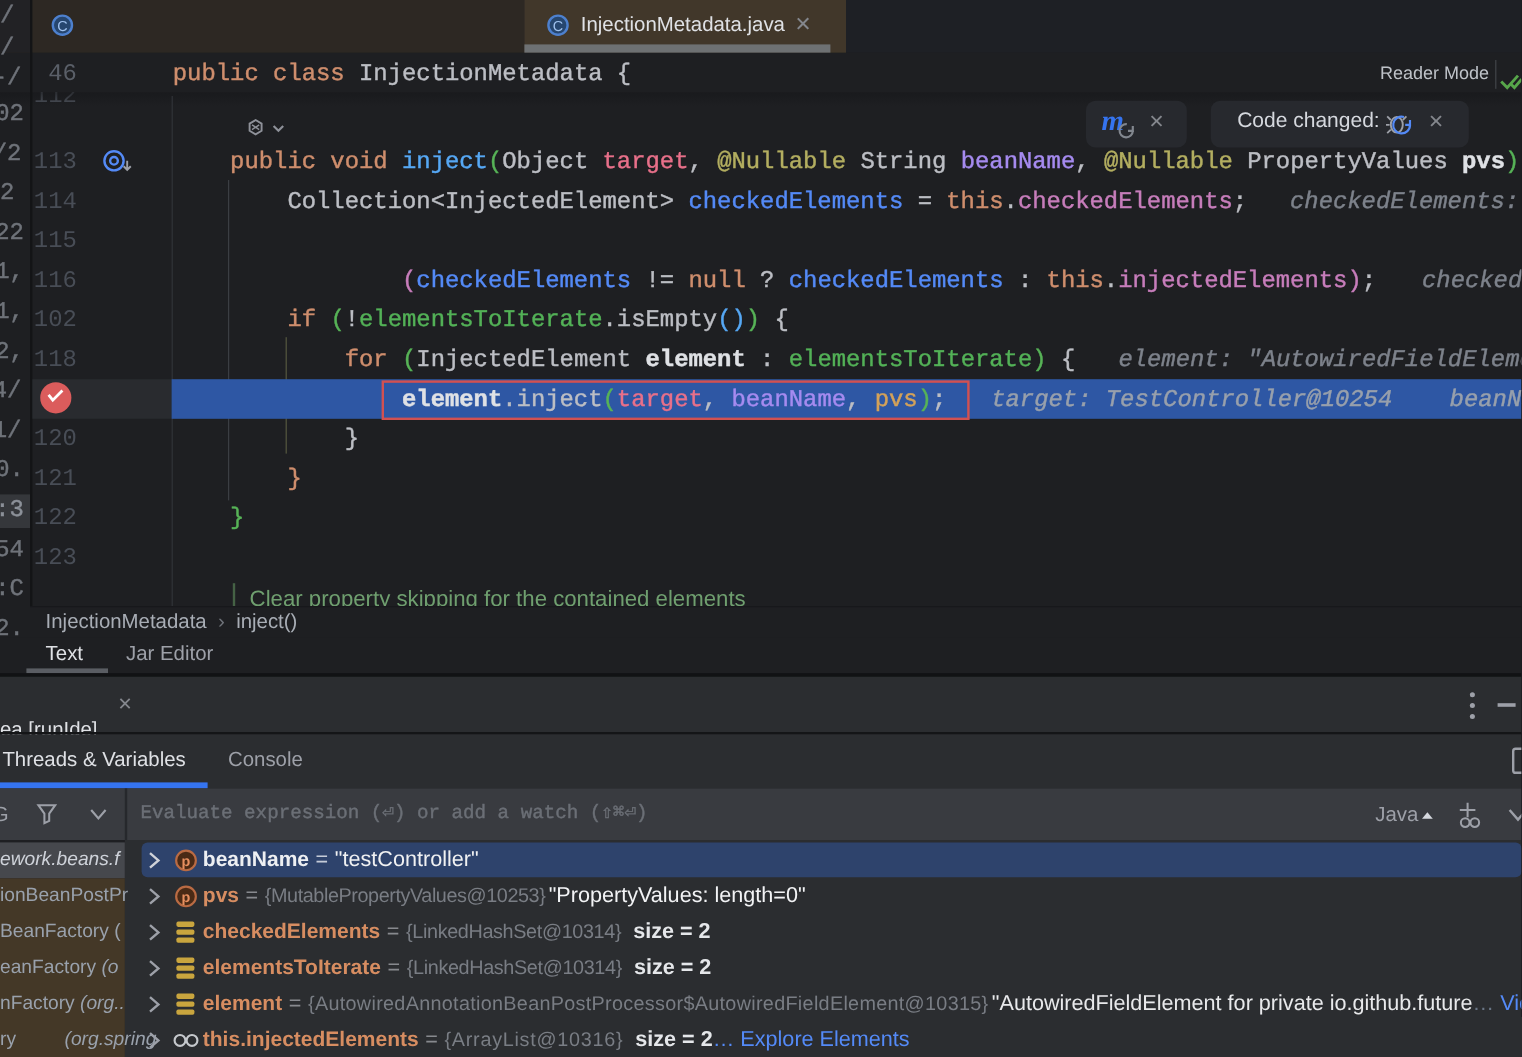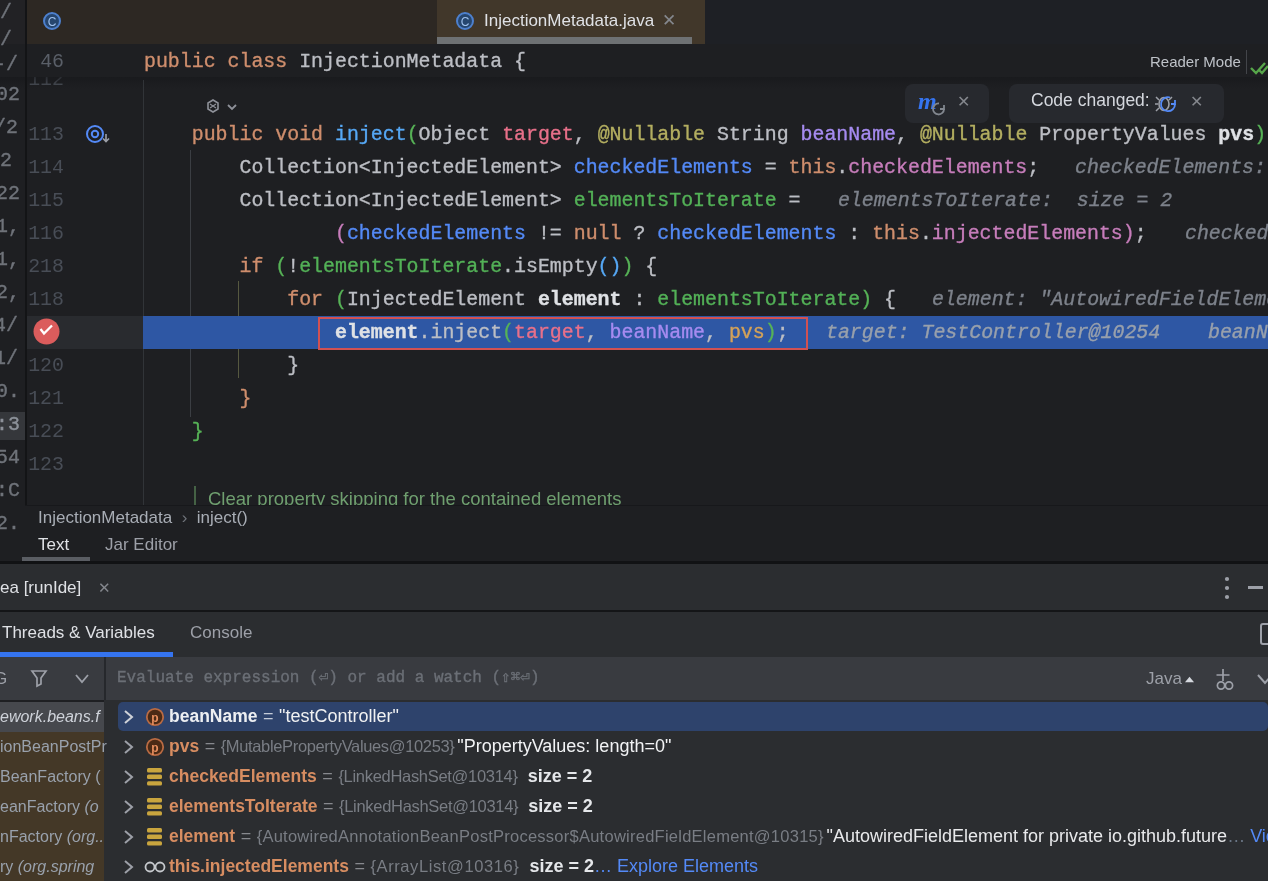--- a/index.html
+++ b/index.html
@@ -71,21 +71,21 @@
   <div class="abs" style="left:190px;top:150px;width:1px;height:267px;background:#3B3E43;"></div>
   <div class="abs" style="left:238px;top:281px;width:1px;height:97px;background:#565840;"></div>
 
   <div class="abs" style="left:27px;top:316px;width:116px;height:33px;background:#292B2F;"></div>
   <div class="abs" style="left:143px;top:316px;width:1125px;height:33px;background:#2E57A4;"></div>
 
   <div class="ln" style="left:0;top:117.5px;">113</div>
   <div class="ln" style="left:0;top:150.5px;">114</div>
   <div class="ln" style="left:0;top:183.5px;">115</div>
   <div class="ln" style="left:0;top:216.5px;">116</div>
-  <div class="ln" style="left:0;top:249.5px;">218</div>
+  <div class="ln" style="left:0;top:249.5px;">102</div>
   <div class="ln" style="left:0;top:282.5px;">118</div>
   <div class="ln" style="left:0;top:348.5px;">120</div>
   <div class="ln" style="left:0;top:381.5px;">121</div>
   <div class="ln" style="left:0;top:414.5px;">122</div>
   <div class="ln" style="left:0;top:447.5px;">123</div>
 
   <svg class="abs" style="left:204px;top:97px;" width="36" height="20" viewBox="0 0 36 20">
     <path d="M9 3 L14 6 L14 12 L9 15 L4 12 L4 6 Z" fill="none" stroke="#8E9199" stroke-width="1.6"></path>
     <path d="M6 7 L12 11 M12 7 L6 11" stroke="#8E9199" stroke-width="1.2"></path>
     <path d="M24 8 L28 12 L32 8" stroke="#8E9199" stroke-width="1.8" fill="none"></path>
@@ -97,31 +97,29 @@
     <path d="M21 10 L21 17 M18 14.5 L21 17.5 L24 14.5" stroke="#9DA0A8" stroke-width="1.6" fill="none"></path>
   </svg>
 
   <svg class="abs" style="left:33px;top:318px;" width="28" height="28" viewBox="0 0 28 28">
     <circle cx="13.5" cy="13.5" r="13" fill="#DB5C5C"></circle>
     <path d="M7.5 11 L11 15.5 L19 7.5" stroke="#FFFFFF" stroke-width="2.3" fill="none"></path>
   </svg>
 
   <div class="abs mono" style="left:144px;top:117.5px;"><span>    </span><span class="kw">public void </span><span class="mtd">inject</span><span class="pgreen">(</span><span class="df">Object </span><span class="vpink">target</span><span class="df">, </span><span class="ann">@Nullable </span><span class="df">String </span><span class="vlav">beanName</span><span class="df">, </span><span class="ann">@Nullable </span><span class="df">PropertyValues </span><span class="vwhite">pvs</span><span class="pgreen">)</span></div>
   <div class="abs mono" style="left:144px;top:150.5px;"><span>        </span><span class="df">Collection&lt;InjectedElement&gt; </span><span class="vblue">checkedElements</span><span class="df"> = </span><span class="kw">this</span><span class="df">.</span><span class="fld">checkedElements</span><span class="df">;</span></div>
-  <div class="abs mono" style="left:144px;top:183.5px;"><span>        </span><span class="df">Collection&lt;InjectedElement&gt; </span><span class="vgreen">elementsToIterate</span><span class="df"> =</span></div>
   <div class="abs mono" style="left:144px;top:216.5px;"><span>                </span><span class="ppur">(</span><span class="vblue">checkedElements</span><span class="df"> != </span><span class="kw">null</span><span class="df"> ? </span><span class="vblue">checkedElements</span><span class="df"> : </span><span class="kw">this</span><span class="df">.</span><span class="fld">injectedElements</span><span class="ppur">)</span><span class="df">;</span></div>
   <div class="abs mono" style="left:144px;top:249.5px;text-align:center;"><span>        </span><span class="kw">if </span><span class="pgreen">(</span><span class="df">!</span><span class="vgreen">elementsToIterate</span><span class="df">.isEmpty</span><span class="pblue">()</span><span class="pgreen">)</span><span class="df"> {</span></div>
   <div class="abs mono" style="left:144px;top:282.5px;"><span>            </span><span class="kw">for </span><span class="pgreen">(</span><span class="df">InjectedElement </span><span class="vwhite">element</span><span class="df"> : </span><span class="vgreen">elementsToIterate</span><span class="pgreen">)</span><span class="df"> {</span></div>
   <div class="abs mono" style="left:144px;top:315.5px;"><span>                </span><span class="vwhite">element</span><span class="df">.inject</span><span class="pgreen">(</span><span class="vpink">target</span><span class="df">, </span><span class="vlav">beanName</span><span class="df">, </span><span class="vamber">pvs</span><span class="pgreen">)</span><span class="df">;</span></div>
   <div class="abs mono" style="left:144px;top:348.5px;"><span>            </span><span class="df">}</span></div>
   <div class="abs mono" style="left:144px;top:381.5px;"><span>        </span><span class="kw">}</span></div>
   <div class="abs mono" style="left:144px;top:414.5px;"><span>    </span><span class="pgreen">}</span></div>
 
   <div class="abs mono hint" style="left:1075px;top:150.5px;">checkedElements:</div>
-  <div class="abs mono hint" style="left:838px;top:183.5px;">elementsToIterate:  size = 2</div>
   <div class="abs mono hint" style="left:1185px;top:216.5px;">checkedElem</div>
   <div class="abs mono hint" style="left:932px;top:282.5px;">element: "AutowiredFieldElemen</div>
   <div class="abs mono hint" style="left:826px;top:315.5px;color:#98A0AC;">target: TestController@10254</div>
   <div class="abs mono hint" style="left:1208px;top:315.5px;color:#98A0AC;">beanNa</div>
 
   <div class="abs" style="left:318px;top:317px;width:486px;height:29px;border:2px solid #D25151;"></div>
 
   <div class="abs" style="left:194px;top:486px;width:2px;height:19px;background:#456245;"></div>
   <div class="abs" style="left:208px;top:487px;width:900px;height:18px;overflow:hidden;font-size:18.5px;line-height:23px;color:#6F9F6F;">Clear property skipping for the contained elements</div>
 
@@ -165,21 +163,21 @@
   <div class="abs" style="left:38px;top:505px;height:26px;line-height:26px;font-size:17px;color:#A8ADB5;">InjectionMetadata&nbsp;&nbsp;<span style="color:#6F737A;">›</span>&nbsp;&nbsp;inject()</div>
 
   <div class="abs" style="left:0px;top:531px;width:1268px;height:30px;background:#1E1F22;"></div>
   <div class="abs" style="left:38px;top:531px;height:30px;line-height:28px;font-size:17px;color:#DFE1E5;">Text</div>
   <div class="abs" style="left:105px;top:531px;height:30px;line-height:28px;font-size:17px;color:#9DA0A8;">Jar Editor</div>
   <div class="abs" style="left:22px;top:557px;width:68px;height:4px;background:#5A5D63;"></div>
 
   <div class="abs" style="left:0;top:561px;width:1268px;height:3px;background:#111214;"></div>
 
   <div class="abs" style="left:0;top:564px;width:1268px;height:47px;background:#2B2D30;"></div>
-  <div class="abs" style="left:0px;top:564px;height:33px;line-height:47px;font-size:17px;color:#DFE1E5;">ea [runIde]</div>
+  <div class="abs" style="left:0px;top:584px;height:33px;line-height:47px;font-size:17px;color:#DFE1E5;">ea [runIde]</div>
   <div class="abs" style="left:98px;top:564px;height:47px;line-height:47px;font-size:15px;color:#84878D;">✕</div>
   <svg class="abs" style="left:1222px;top:575px;" width="10" height="28" viewBox="0 0 10 28">
     <circle cx="5" cy="4" r="2.1" fill="#9DA0A8"></circle>
       <circle cx="5" cy="13" r="2.1" fill="#9DA0A8"></circle>
       <circle cx="5" cy="22" r="2.1" fill="#9DA0A8"></circle>
   </svg>
   <div class="abs" style="left:1248px;top:586px;width:15px;height:2.5px;background:#9DA0A8;"></div>
   <div class="abs" style="left:0;top:610px;width:1268px;height:2px;background:#141517;"></div>
 
   <div class="abs" style="left:0;top:612px;width:1268px;height:45px;background:#2B2D30;"></div>
@@ -215,21 +213,21 @@
   <div class="abs" style="left:0;top:700px;width:1268px;height:181px;background:#2B2D30;"></div>
 
   <div class="abs" style="left:0;top:700px;width:104px;height:181px;background:#1E1F22;"></div>
   <div class="abs" style="left:0;top:702px;width:104px;height:30px;background:#46484D;"></div>
   <div class="abs" style="left:0;top:732px;width:104px;height:149px;background:#443827;"></div>
   <div class="abs" style="left:0;top:702px;height:19px;line-height:30px;font-size:16px;color:#CED2D9;font-style:italic;white-space:nowrap;">ework.beans.f</div>
   <div class="abs" style="left:0;top:732px;height:30px;line-height:30px;font-size:16px;color:#99A1AC;white-space:nowrap;">ionBeanPostPr</div>
   <div class="abs" style="left:0;top:762px;height:30px;line-height:30px;font-size:16px;color:#99A1AC;white-space:nowrap;">BeanFactory (</div>
   <div class="abs" style="left:0;top:792px;height:30px;line-height:30px;font-size:16px;color:#99A1AC;white-space:nowrap;">eanFactory <span style="font-style:italic;">(o</span></div>
   <div class="abs" style="left:0;top:822px;height:30px;line-height:30px;font-size:16px;color:#99A1AC;white-space:nowrap;">nFactory <span style="font-style:italic;">(org..</span></div>
-  <div class="abs" style="left:0;top:852px;height:30px;line-height:30px;font-size:16px;color:#99A1AC;white-space:nowrap;">ry <span style="font-style:italic;">(org.spring</span></div>
+  <div class="abs" style="left:0;top:852px;height:30px;line-height:30px;font-size:16px;color:#99A1AC;white-space:nowrap;">ry <span style="font-style:italic;margin-left:36px;">(org.spring</span></div>
 
   <div class="abs" style="left:118px;top:702px;width:1150px;height:29px;background:#2E436C;border-radius:5px;"></div>
 
   <svg class="abs" style="left:121px;top:709px;" width="14" height="16" viewBox="0 0 14 16">
       <path d="M4 2 L11 8 L4 14" stroke="#CFD2D8" stroke-width="2" fill="none"></path>
     </svg>
   <svg class="abs" style="left:121px;top:739px;" width="14" height="16" viewBox="0 0 14 16">
       <path d="M4 2 L11 8 L4 14" stroke="#9DA0A8" stroke-width="2" fill="none"></path>
     </svg>
   <svg class="abs" style="left:121px;top:769px;" width="14" height="16" viewBox="0 0 14 16">

